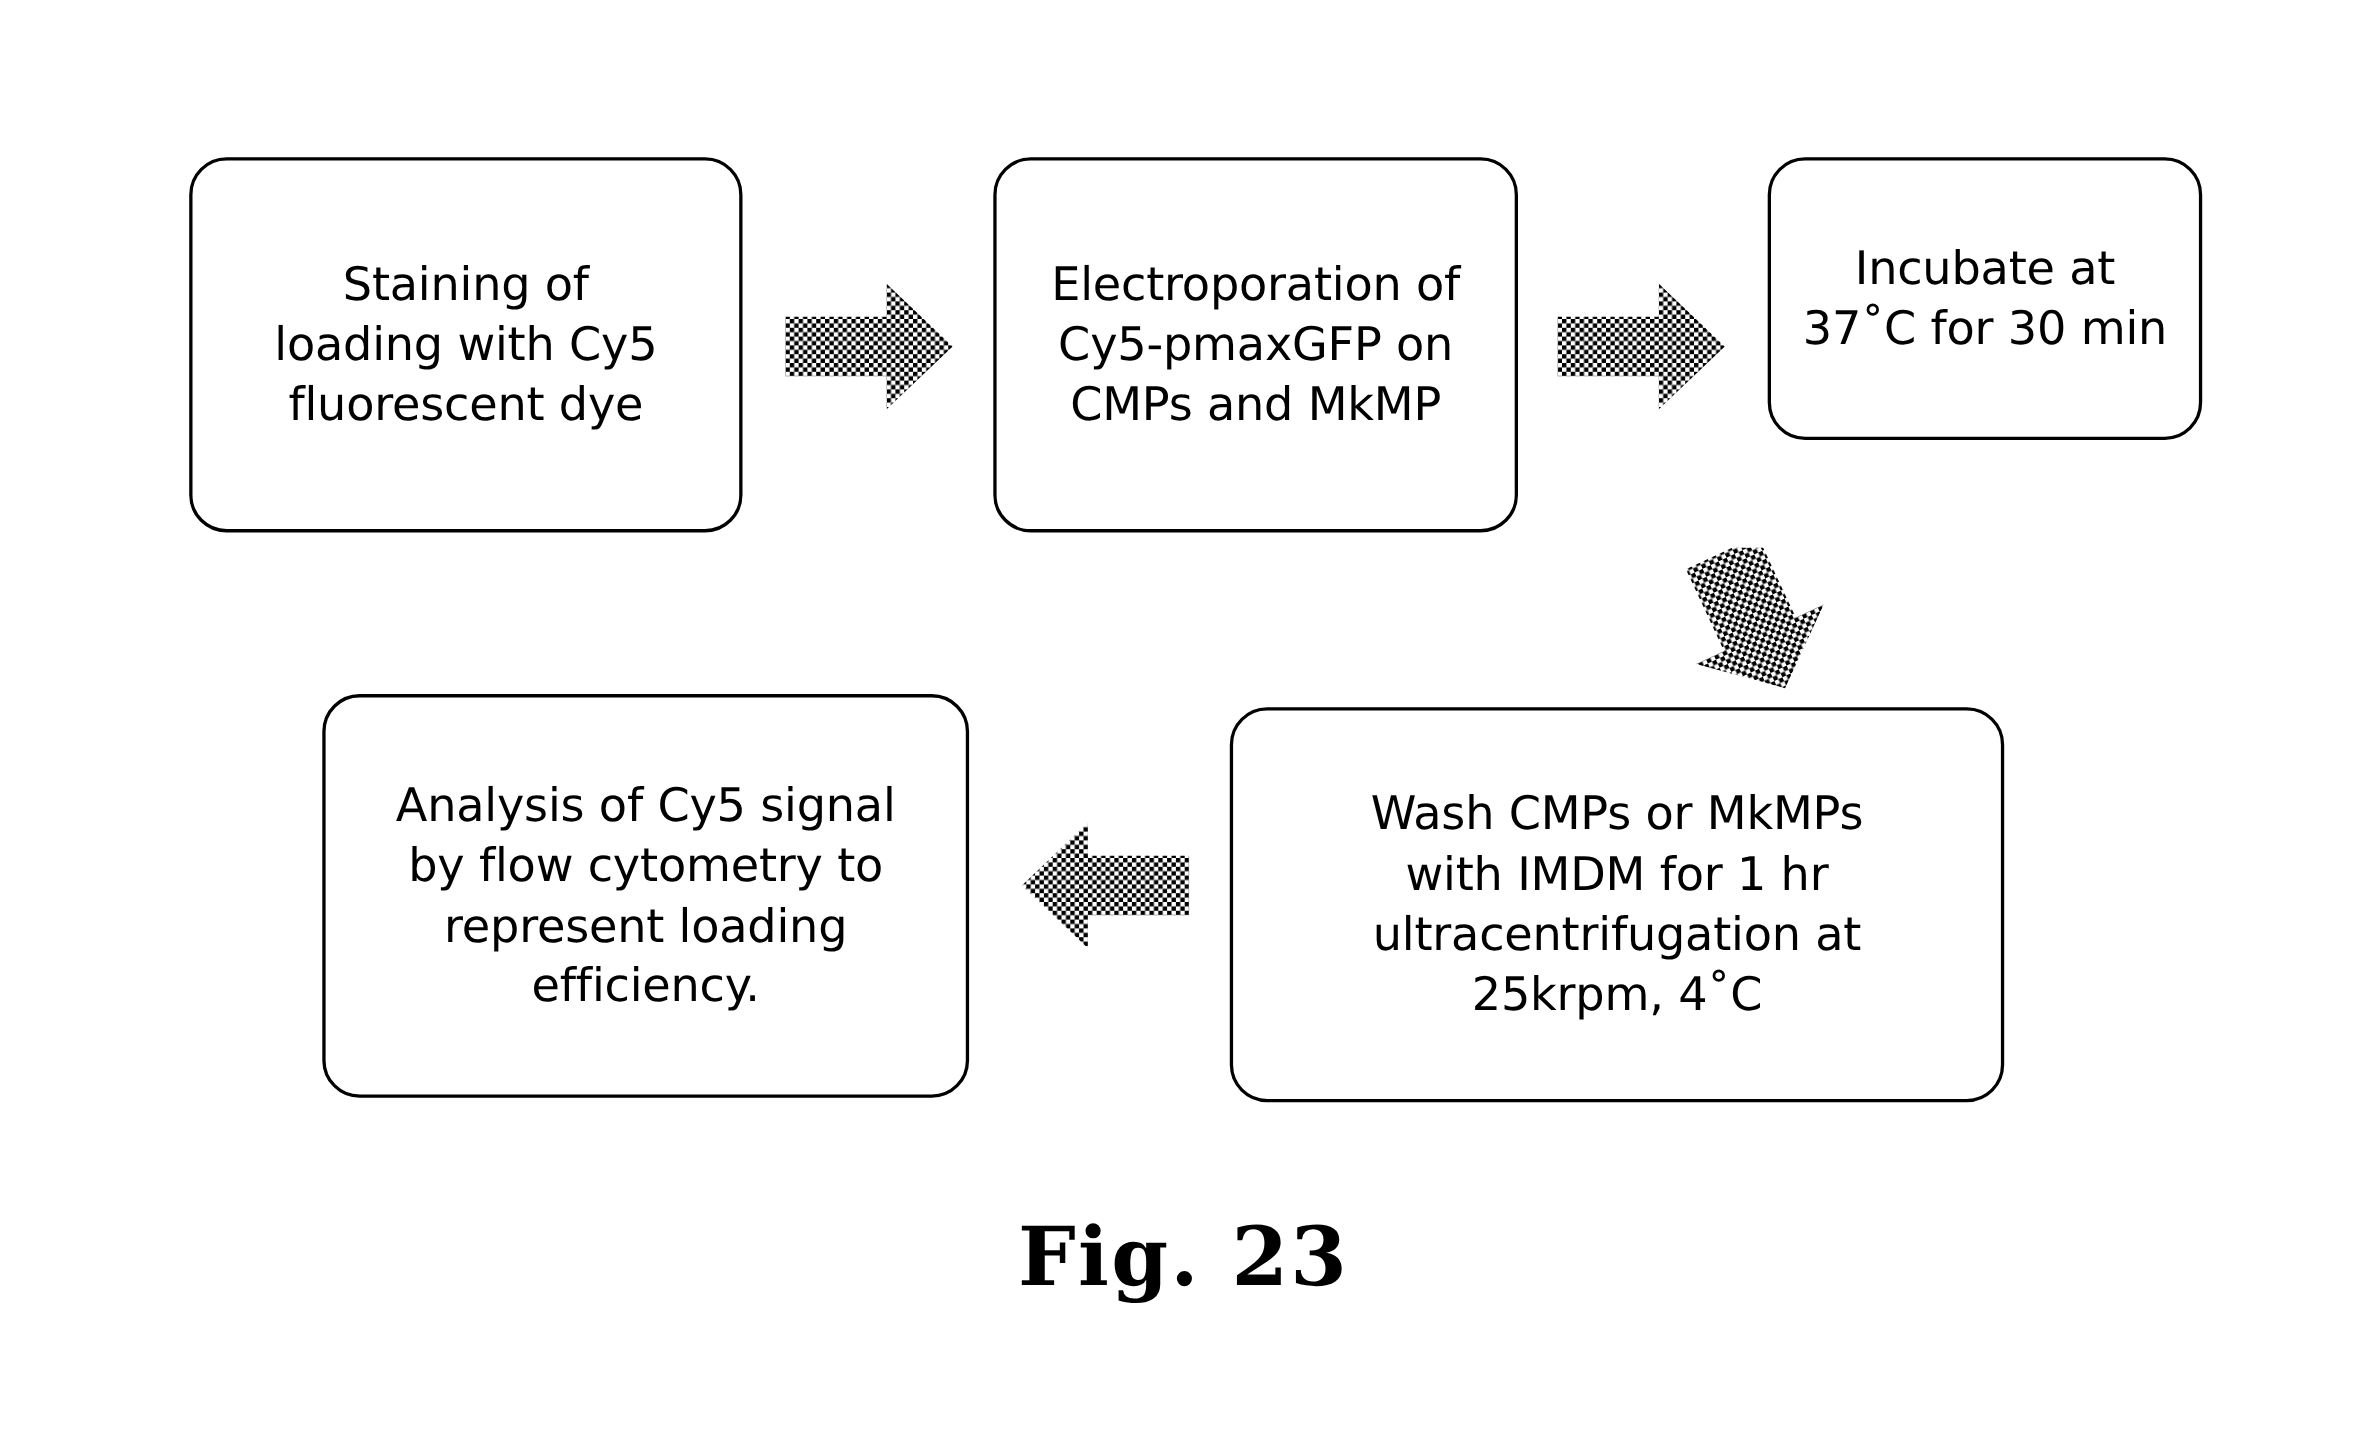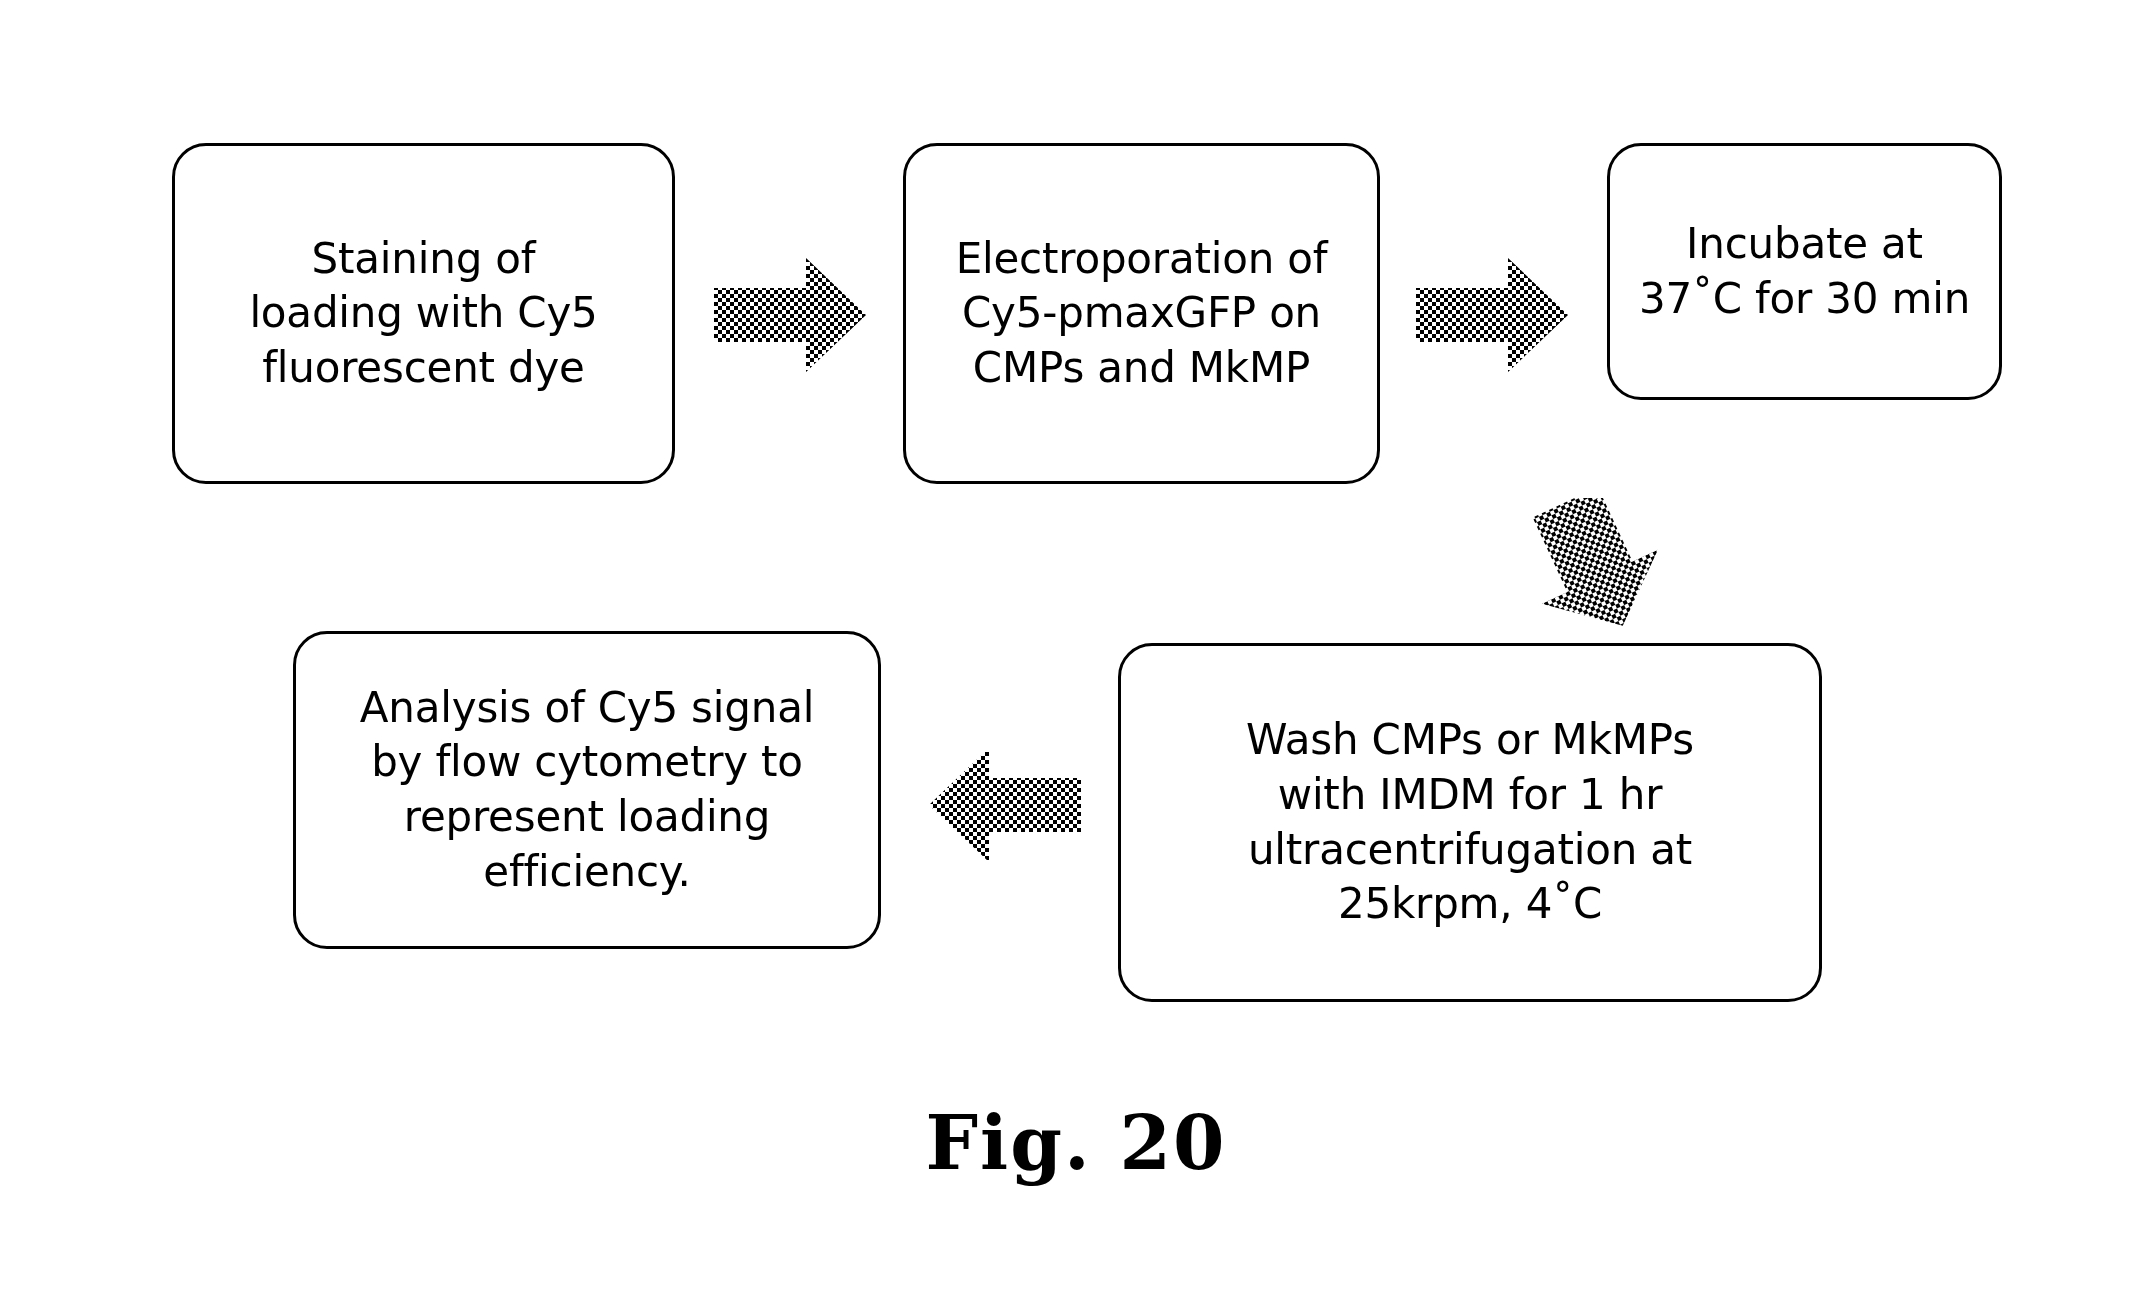--- a/index.html
+++ b/index.html
@@ -43,21 +43,21 @@
     letter-spacing: -0.2px;
     color: #000000;
     padding: 0 16px;
     white-space: pre-line;
   }
 
   #box-stain   { left: 172px;  top: 143px; width: 503px;  height: 341px; }
   #box-electro { left: 903px;  top: 143px; width: 477px;  height: 341px; }
   #box-incubate{ left: 1607px; top: 143px; width: 395px;  height: 257px; }
   #box-wash    { left: 1118px; top: 643px; width: 704px;  height: 359px; }
-  #box-analysis{ left: 293px;  top: 631px; width: 588px;  height: 318px; }
+  #box-analysis{ left: 293px;  top: 631px; width: 588px;  height: 367px; }
 
   
   .arrow {
     position: absolute;
   }
   .arrow svg { display: block; }
 
   #arrow-1 { left: 710px;  top: 250px; width: 160px; height: 130px; }
   #arrow-2 { left: 1412px; top: 250px; width: 160px; height: 130px; }
   #arrow-3 { left: 1524px; top: 498px; width: 140px; height: 132px; }
@@ -142,15 +142,15 @@
     </svg>
   </div>
 
   <div class="fc-box" id="box-analysis">
     <div class="fc-text">Analysis of Cy5 signal
 by flow cytometry to
 represent loading
 efficiency.</div>
   </div>
 
-  <div id="fig-caption">Fig. 20</div>
+  <div id="fig-caption">Fig. 23</div>
 
 </div>
 
 </body></html>

